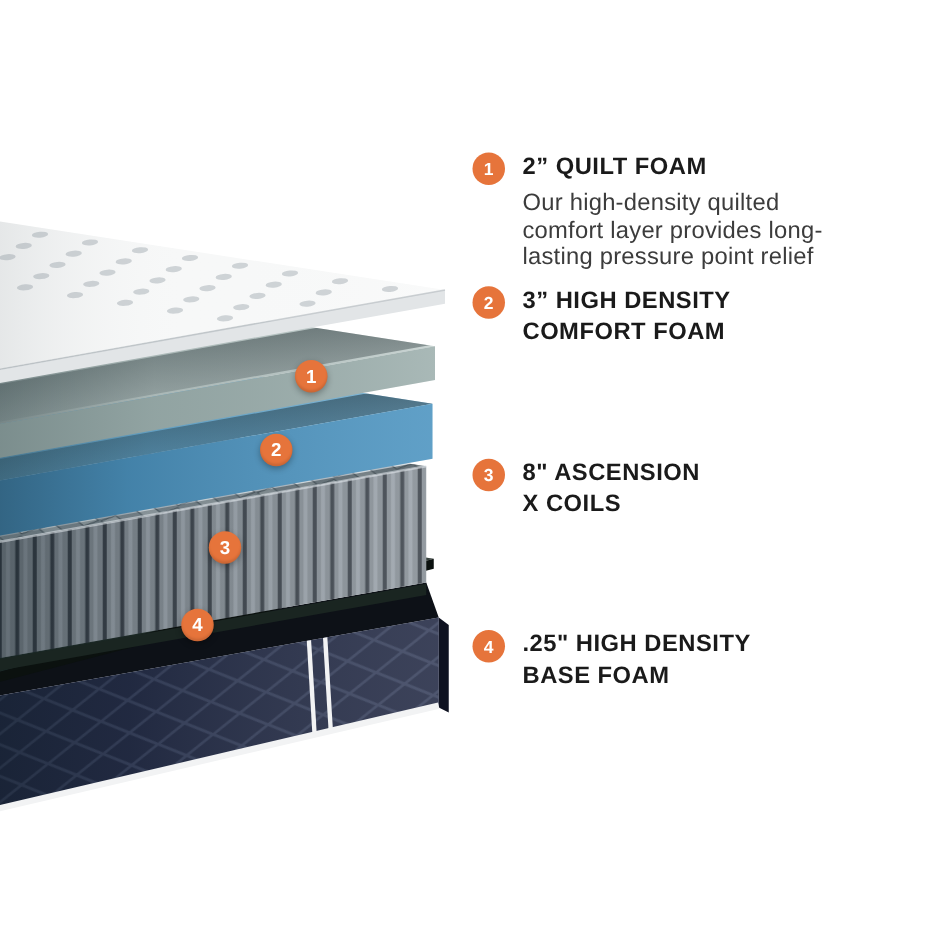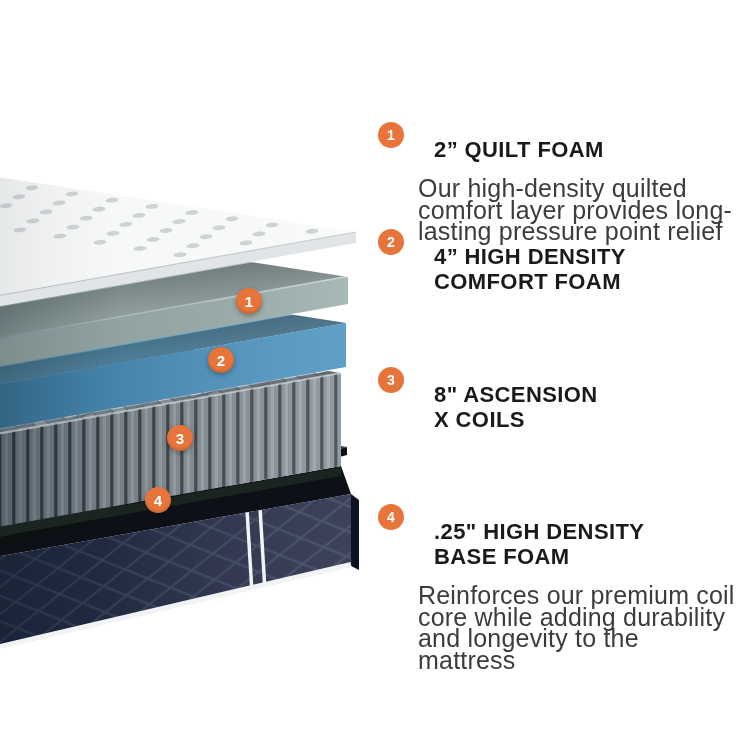--- a/index.html
+++ b/index.html
@@ -20,25 +20,25 @@
   .legend{position:absolute;left:378px;top:0;width:372px;height:755px;}
   .legend-item{position:absolute;left:0;display:flex;gap:14px;align-items:flex-start;}
   .badge{
     flex:none;width:26px;height:26px;border-radius:50%;
     background:var(--accent,#E6743B);color:#fff;
     display:flex;align-items:center;justify-content:center;
     font-size:14px;font-weight:700;margin-top:1px;
   }
   .copy{width:332px;}
   .item-title{
-    margin:16px;font-size:22px;line-height:25px;font-weight:700;
+    margin:0;font-size:19px;line-height:25px;font-weight:700;
     letter-spacing:.4px;color:var(--heading-text,#1a1a1a);white-space:pre-line;
   }
   .item-desc{
-    margin:6px 0 0 0;font-size:25px;line-height:21.5px;font-weight:400;
+    margin:6px 0 0 0;font-size:19px;line-height:21.5px;font-weight:400;
     letter-spacing:.2px;color:var(--body-text,#3c3c3c);white-space:pre-line;
   }
 </style>
 </head>
 <body>
 
 <div class="stage">
 
   <svg class="mattress-svg" width="380" height="755" viewBox="0 0 380 755" aria-hidden="true">
     <defs>
@@ -218,21 +218,21 @@
 comfort layer provides long-
 lasting pressure point relief</p>
       </div>
     </div>
 
     <div class="legend-item" style="top:228px">
       <div class="badge">
         <span>2</span>
       </div>
       <div class="copy">
-        <h3 class="item-title">4” HIGH DENSITY
+        <h3 class="item-title">3” HIGH DENSITY
 COMFORT FOAM</h3>
       </div>
     </div>
 
     <div class="legend-item" style="top:366px">
       <div class="badge">
         <span>3</span>
       </div>
       <div class="copy">
         <h3 class="item-title">8" ASCENSION
@@ -240,21 +240,17 @@
       </div>
     </div>
 
     <div class="legend-item" style="top:503px">
       <div class="badge">
         <span>4</span>
       </div>
       <div class="copy">
         <h3 class="item-title">.25" HIGH DENSITY
 BASE FOAM</h3>
-        <p class="item-desc">Reinforces our premium coil
-core while adding durability
-and longevity to the
-mattress</p>
       </div>
     </div>
 
   </section>
 </div>
 
 </body></html>

